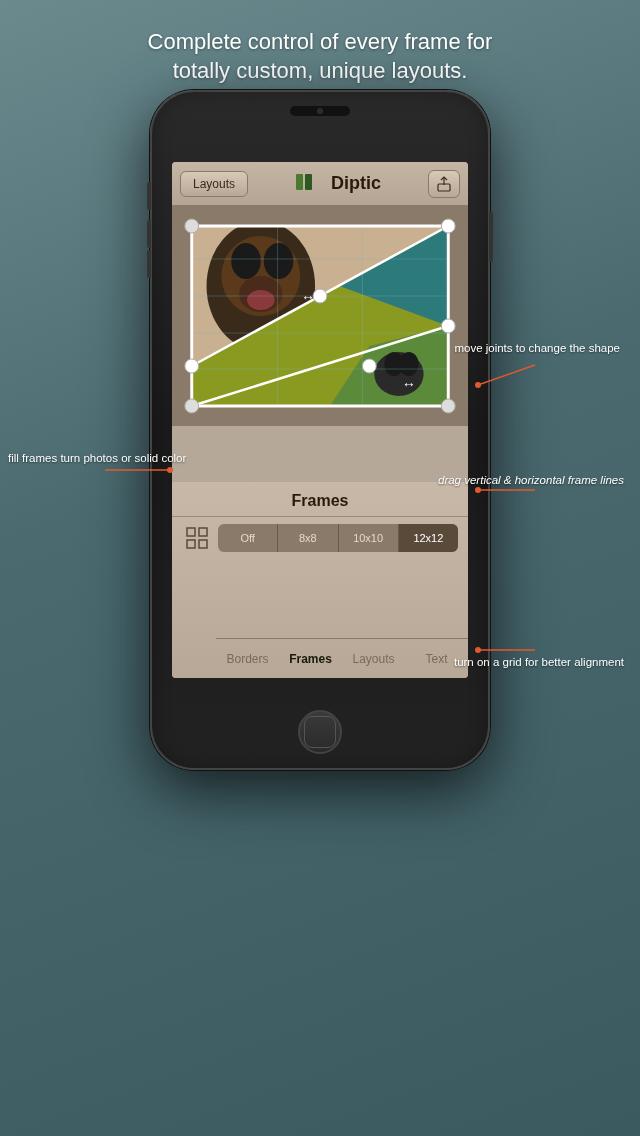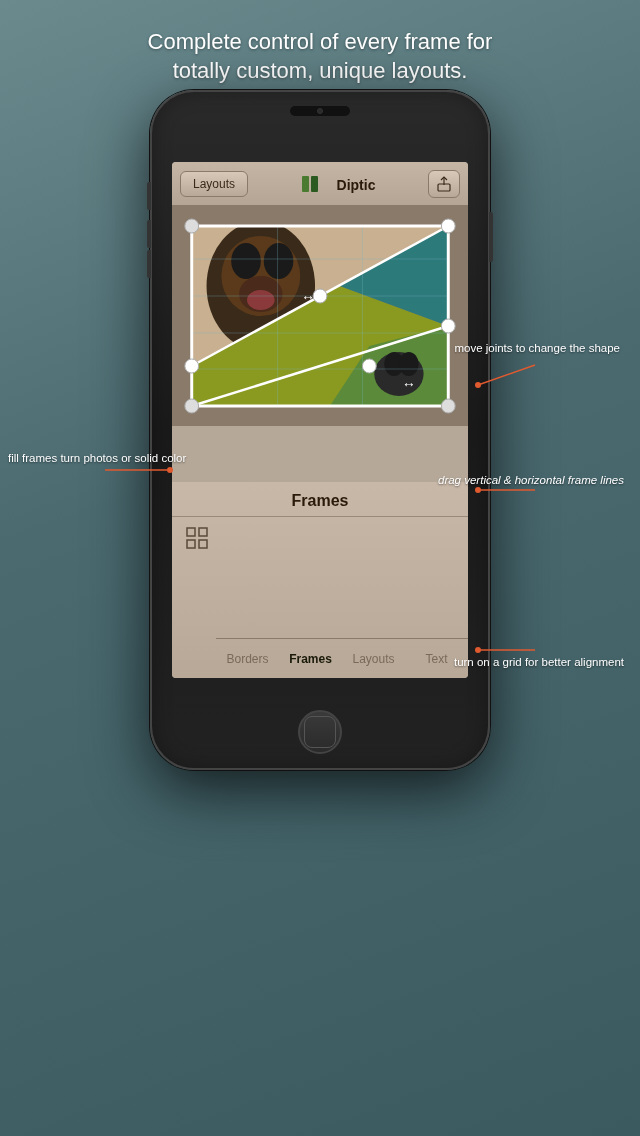--- a/index.html
+++ b/index.html
@@ -96,23 +96,23 @@
       border: 1px solid #8a7a6a;
       border-radius: 6px;
       padding: 5px 12px;
       font-size: 12px;
       color: #3a2a1a;
       font-weight: 400;
     }
 
     .app-logo {
       display: flex;
-      align-items: flex-end;
+      align-items: flex-start;
       gap: 18px;
-      font-size: 14px;
+      font-size: 18px;
       font-weight: bold;
       color: #2a1a0a;
     }
 
     .share-btn {
       width: 32px;
       height: 28px;
       display: flex;
       align-items: center;
       justify-content: center;
@@ -394,20 +394,26 @@
 
         <div class="grid-controls">
           <div class="grid-icon">
             <svg class="grid-svg" viewBox="0 0 24 24">
               <rect x="2" y="2" width="8" height="8" fill="none" stroke="#5a4a3a" stroke-width="1.5"></rect>
               <rect x="14" y="2" width="8" height="8" fill="none" stroke="#5a4a3a" stroke-width="1.5"></rect>
               <rect x="2" y="14" width="8" height="8" fill="none" stroke="#5a4a3a" stroke-width="1.5"></rect>
               <rect x="14" y="14" width="8" height="8" fill="none" stroke="#5a4a3a" stroke-width="1.5"></rect>
             </svg>
           </div>
+          <div class="grid-options">
+            <div class="grid-option">Off</div>
+            <div class="grid-option">8x8</div>
+            <div class="grid-option">10x10</div>
+            <div class="grid-option active">12x12</div>
+          </div>
         </div>
 
         <div class="tab-bar">
           <div class="tab-item">Borders</div>
           <div class="tab-item active">Frames</div>
           <div class="tab-item">Layouts</div>
           <div class="tab-item">Text</div>
         </div>
       </div>
     </div>

